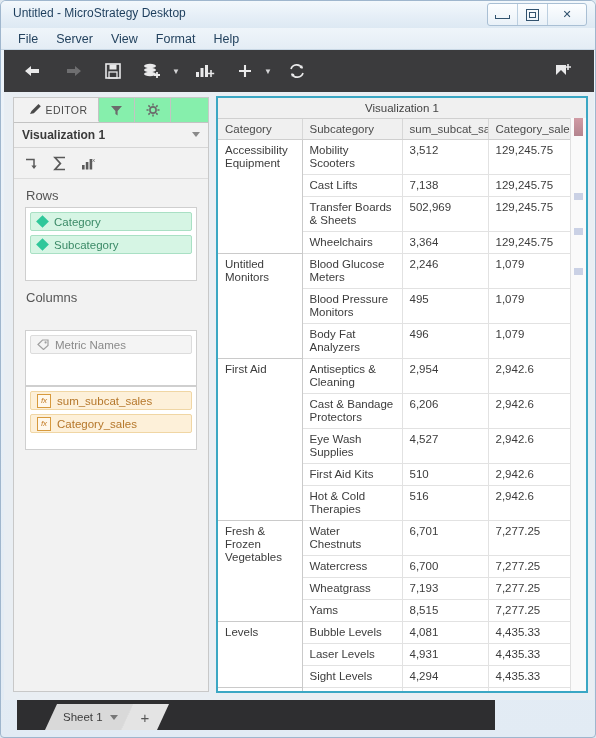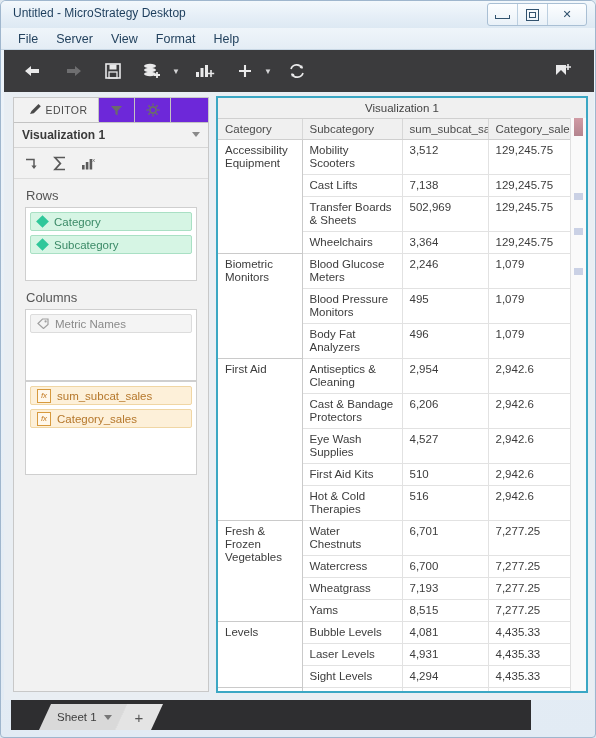--- a/index.html
+++ b/index.html
@@ -124,21 +124,21 @@
     position: absolute;
     left: 9px; top: 5px;
     width: 196px; height: 595px;
     background: #f2f2f2;
     border: 1px solid #c8c8c8;
     box-sizing: border-box;
   }
   .panel-tabs {
     position: relative;
     height: 24px;
-    background: #6d28d9;
+    background: #86efac;
     display: flex;
     border-bottom: 1px solid #c3c3c3;
     text-align: center;
   }
   .ptab {
     height: 24px;
     display: flex; align-items: center; justify-content: center;
     gap: 4px;
     font-size: 10.5px;
     color: #4a4a4a;
@@ -192,22 +192,22 @@
     padding: 9px 0 4px 12px;
   }
   .dropzone {
     margin: 0 11px;
     background: #fff;
     border: 1px solid #cfcfcf;
     padding: 4px 4px 6px 4px;
     box-sizing: border-box;
   }
   .dz-rows { height: 74px; }
-  .dz-cols { height: 72px; }
-  .dz-metrics { height: 94px; }
+  .dz-cols { height: 56px; margin-top: 21px; }
+  .dz-metrics { height: 64px; }
 
   .chip {
     display: flex;
     align-items: center;
     height: 19px;
     border-radius: 2px;
     font-size: 11.5px;
     padding-left: 5px;
     margin-bottom: 4px;
     box-sizing: border-box;
@@ -339,22 +339,22 @@
     position: absolute;
     left: 3px;
     width: 9px; height: 7px;
     background: #9aa8d0;
     opacity: .5;
   }
 
   
   .sheetbar {
     position: absolute;
-    left: 10px; top: 699px;
-    width: 520px; height: 30px;
+    left: 16px; top: 699px;
+    width: 478px; height: 30px;
     background: #2e2e30;
   }
   .sheet-tab {
     position: absolute;
     left: 28px; top: 4px;
     height: 26px;
     padding: 0 16px 0 18px;
     background: #d9d9d9;
     display: flex;
     align-items: center;
@@ -586,21 +586,21 @@
                 <td class="col-sub">Transfer Boards &amp; Sheets</td>
                 <td class="num col-m1">502,969</td>
                 <td class="num col-m2">129,245.75</td>
               </tr>
               <tr>
                 <td class="col-sub">Wheelchairs</td>
                 <td class="num col-m1">3,364</td>
                 <td class="num col-m2">129,245.75</td>
               </tr>
               <tr>
-                <td class="cat col-cat" rowspan="3">Biometric Monitors</td>
+                <td class="cat col-cat" rowspan="3">Untitled Monitors</td>
                 <td class="col-sub">Blood Glucose Meters</td>
                 <td class="num col-m1">2,246</td>
                 <td class="num col-m2">1,079</td>
               </tr>
               <tr>
                 <td class="col-sub">Blood Pressure Monitors</td>
                 <td class="num col-m1">495</td>
                 <td class="num col-m2">1,079</td>
               </tr>
               <tr>

